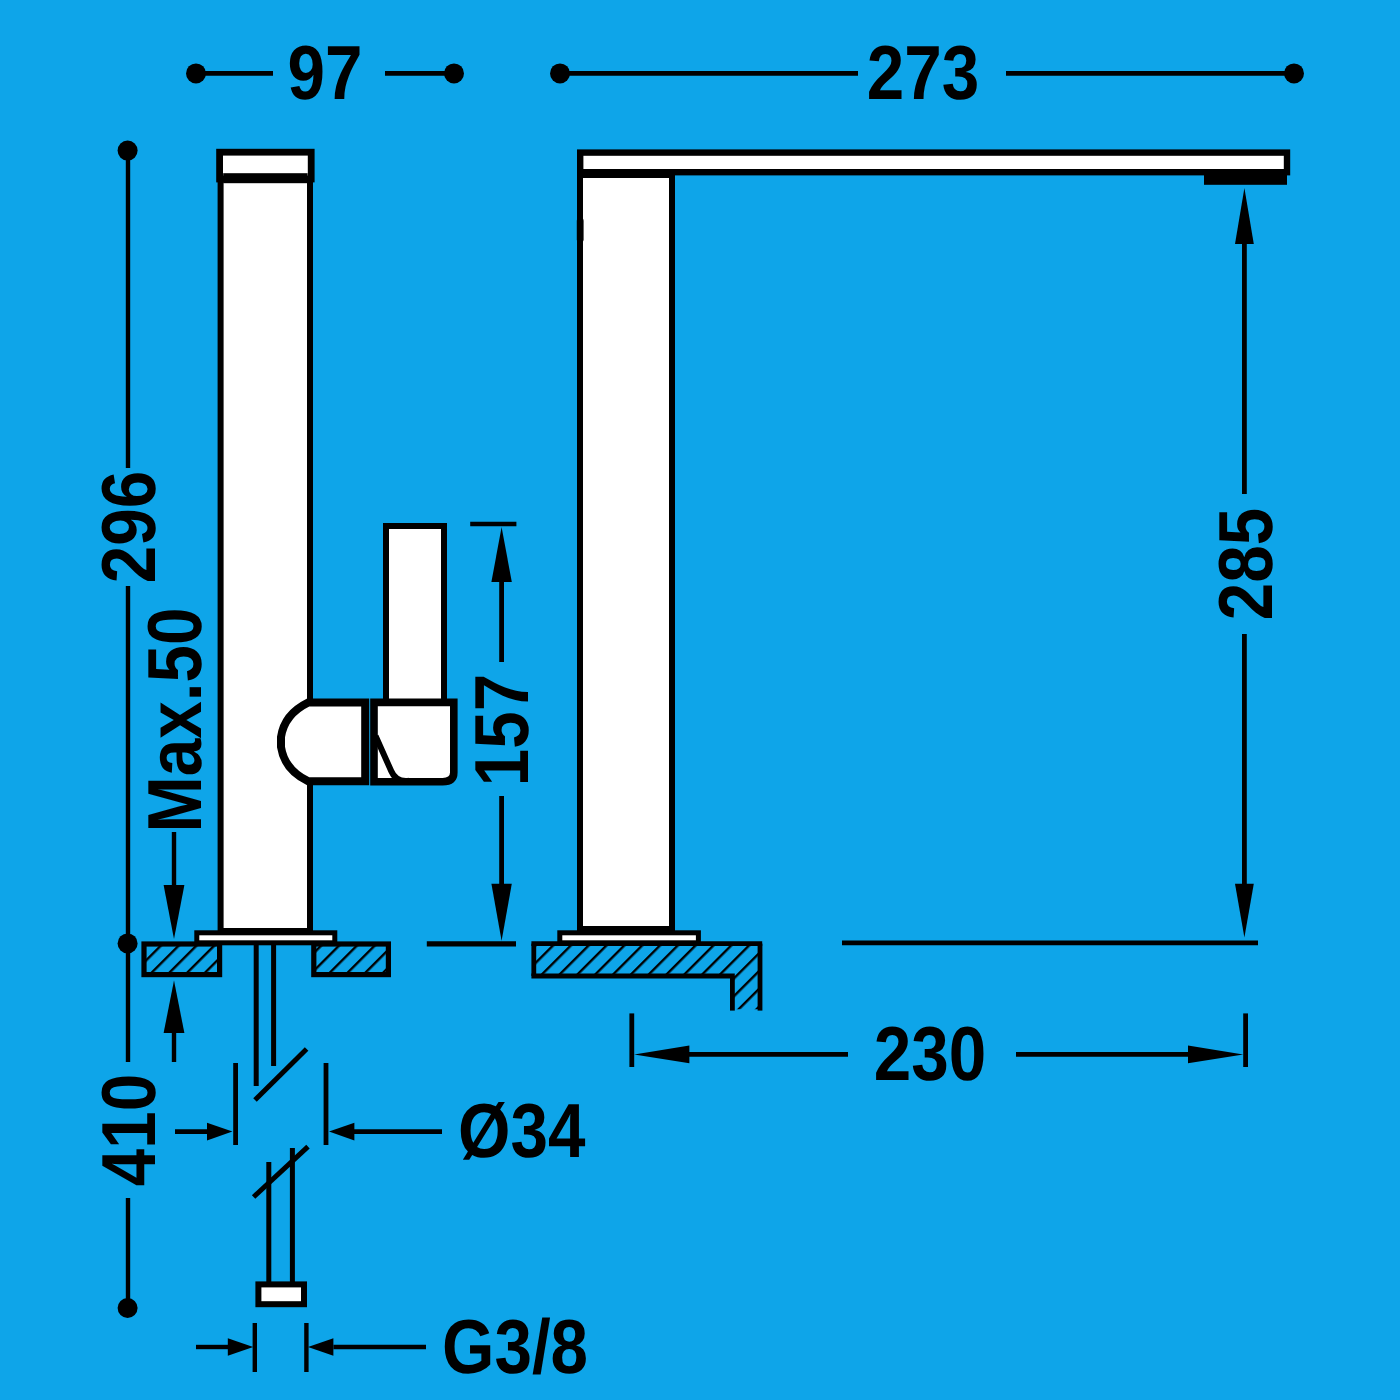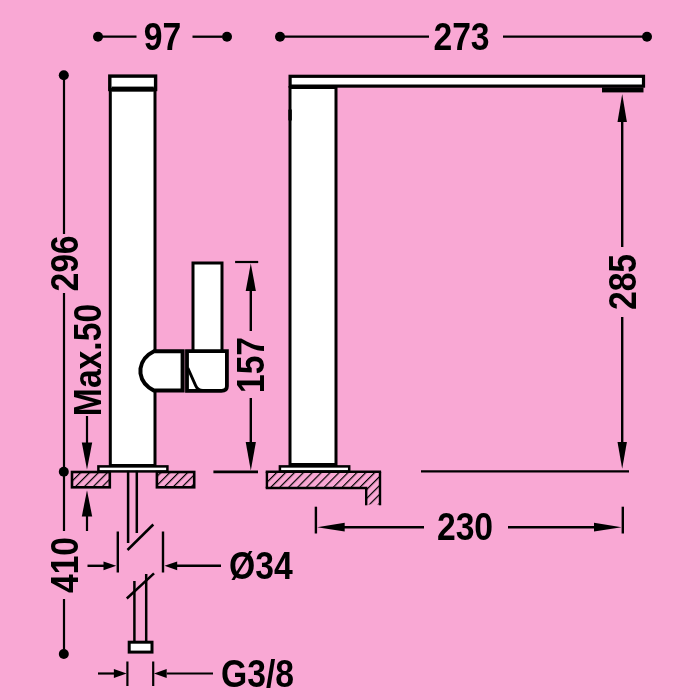--- a/index.html
+++ b/index.html
@@ -1,16 +1,16 @@
 <!DOCTYPE html>
 <html><head>
 <meta charset="utf-8">
 <style>
   html,body{margin:0;padding:0;background:#ffffff;}
-  .wrap{width:700px;height:700px;position:relative;background:#f9a8d4;}
+  .wrap{width:700px;height:700px;position:relative;background:#0ea5e9;}
   svg{display:block;}
   text{font-family:"Liberation Sans",sans-serif;font-weight:bold;fill:#000;}
 </style>
 </head>
 <body>
 <div class="wrap">
 <svg width="700" height="700" viewBox="0 0 700 700">
 <defs>
 <pattern id="hatch" width="6.3" height="6.3" patternUnits="userSpaceOnUse" patternTransform="rotate(-45)">
   <line x1="0" y1="0" x2="6.3" y2="0" stroke="#000" stroke-width="2.4"></line>

